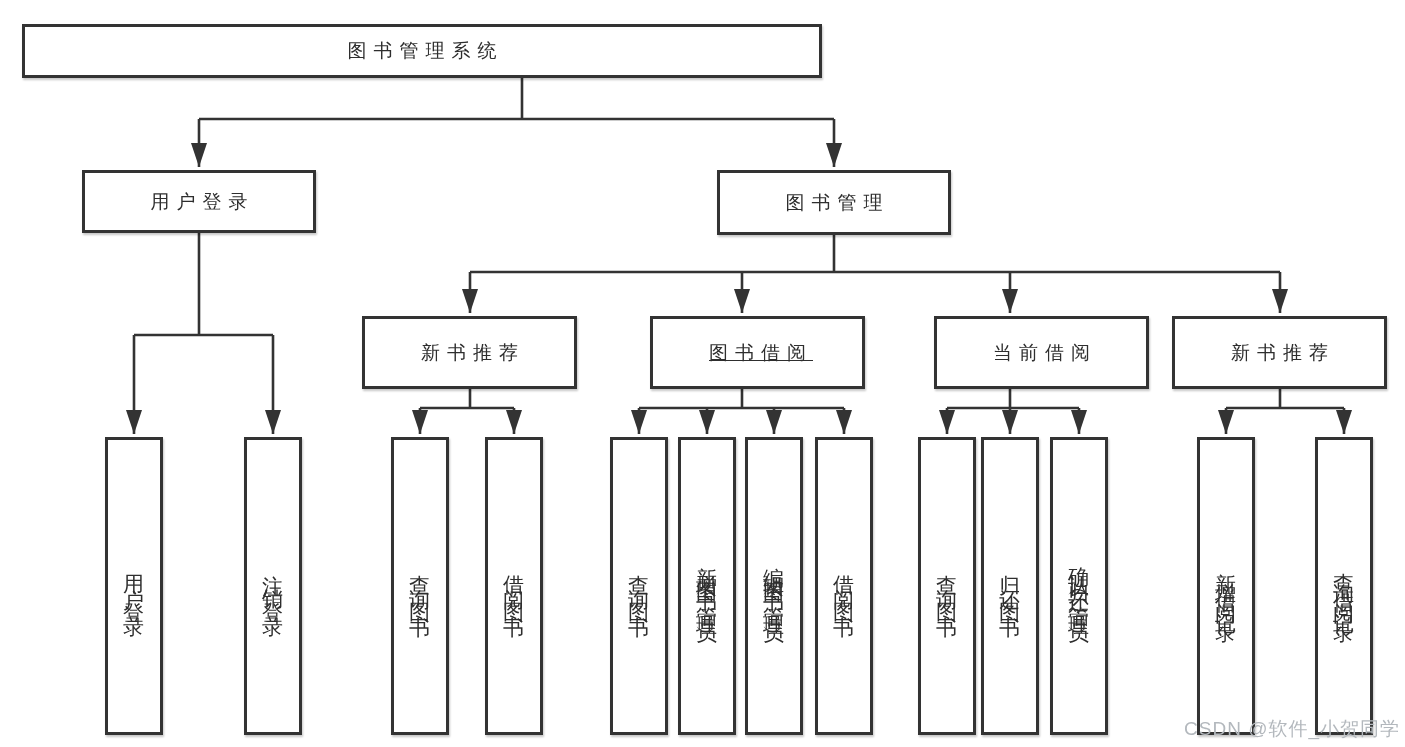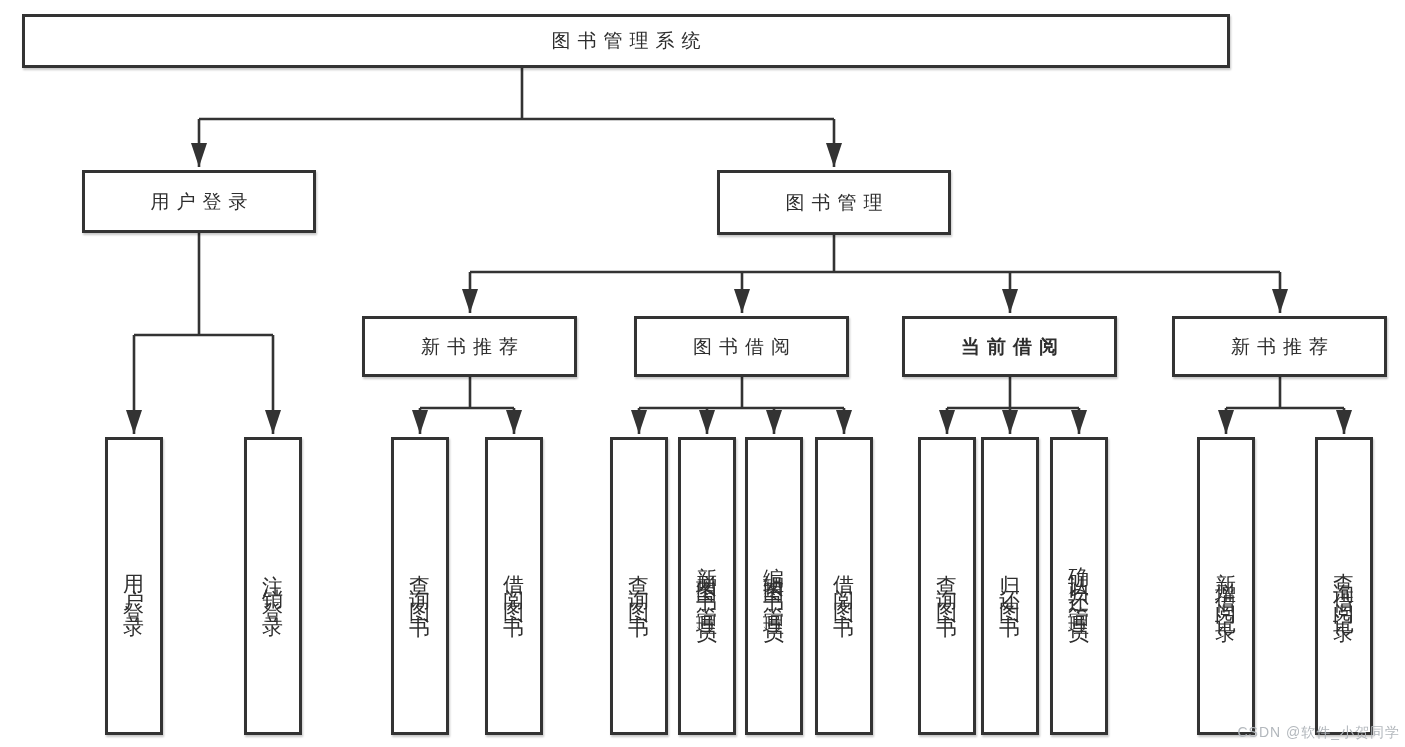--- a/index.html
+++ b/index.html
@@ -27,28 +27,28 @@
     box-shadow: 1px 2px 2px rgba(0,0,0,0.22);
   }
   .hnode {
     font-size: 19px;
     letter-spacing: 7px;
     text-indent: 7px;
     white-space: nowrap;
   }
 
   
-  .n-root   { left: 22px;   top: 14px;  width: 1208px; height: 54px; }
+  .n-root   { left: 22px;   top: 24px;  width: 800px; height: 54px; }
   .n-login  { left: 82px;   top: 170px; width: 234px;  height: 63px; }
   .n-mgmt   { left: 717px;  top: 170px; width: 234px;  height: 65px; }
 
-  .lvl3 { top: 316px; width: 215px; height: 61px; }
+  .lvl3 { top: 316px; width: 215px; height: 73px; }
   .n-recommend { left: 362px;  }
-  .n-borrow    { left: 634px;  }
-  .n-current   { left: 902px; font-weight: bold;  }
+  .n-borrow    { left: 650px; text-decoration: underline;  }
+  .n-current   { left: 934px;  }
   .n-records   { left: 1172px; }
 
   .leaf { top: 437px; width: 58px; height: 298px; }
   .lf-1  { left: 105px;  }
   .lf-2  { left: 244px;  }
   .lf-3  { left: 391px;  }
   .lf-4  { left: 485px;  }
   .lf-5  { left: 610px;  }
   .lf-6  { left: 678px;  }
   .lf-7  { left: 745px;  }
@@ -73,21 +73,21 @@
   .wire {
     stroke: #333333;
     stroke-width: 2.6;
     fill: none;
   }
 
   .watermark {
     position: absolute;
     right: 5px;
     bottom: 5px;
-    font-size: 14px;
+    font-size: 19px;
     letter-spacing: 1px;
     color: #b3b8bd;
     white-space: nowrap;
     z-index: 5;
   }
 </style>
 </head>
 <body>
 
 <div class="stage">

